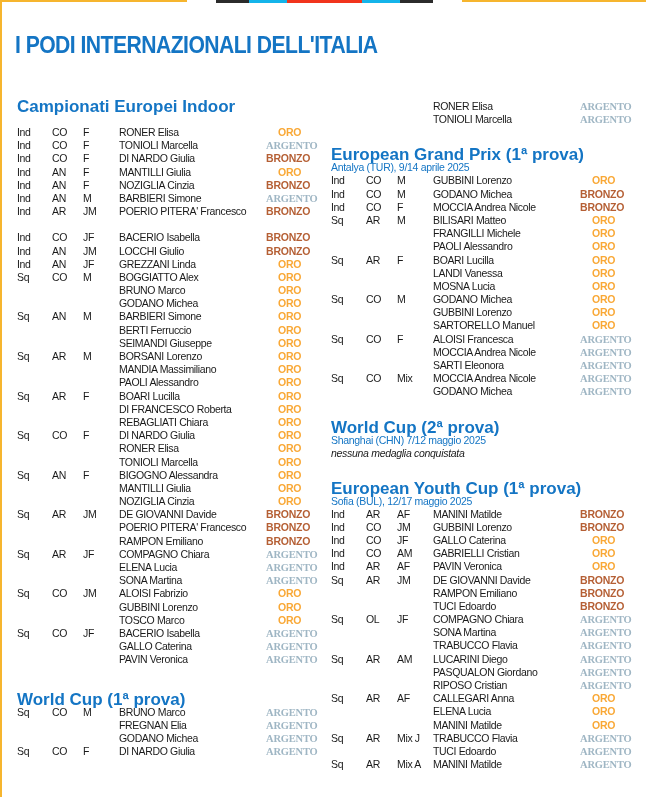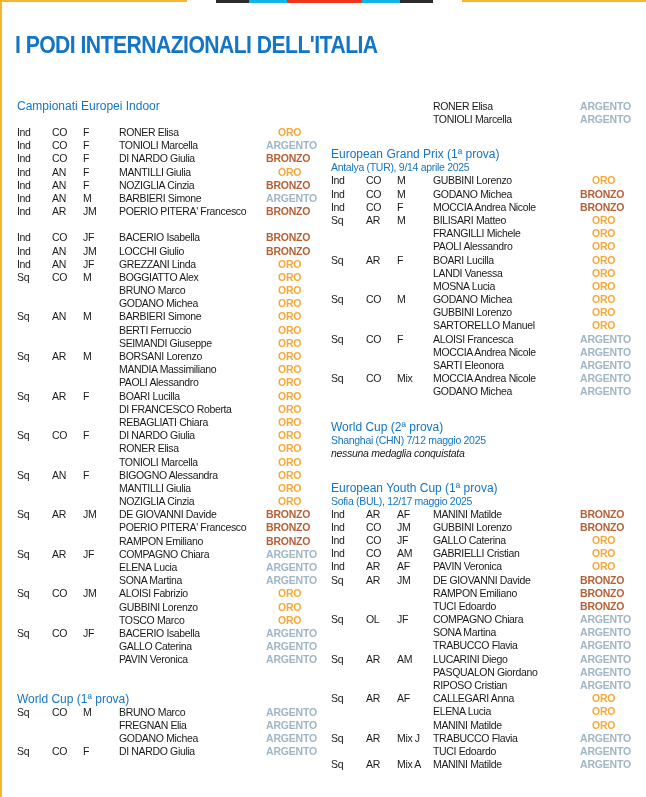--- a/index.html
+++ b/index.html
@@ -24,33 +24,33 @@
     font-size: 23px; font-weight: bold; color: #1475c4;
     letter-spacing: -0.6px; transform: scaleX(0.92); transform-origin: left;
     white-space: nowrap;
   }
 
   .col { position: absolute; width: 320px; }
   .col-left { left: 17px; top: 100px; }
   .col-right { left: 331px; top: 100px; }
 
   .event { margin: 0; }
-  .ev-title { font-size: 12px; font-weight: normal; color: #1475c4; height: 13px; line-height: 13px; white-space: nowrap; }
+  .ev-title { font-size: 17px; font-weight: bold; color: #1475c4; height: 13px; line-height: 13px; white-space: nowrap; }
   .ev-sub { font-size: 10.5px; color: #1475c4; height: 13px; line-height: 13px; white-space: nowrap; letter-spacing: -0.3px; }
   .ev-note { font-size: 10.5px; color: #1a1a1a; font-style: italic; height: 13px; line-height: 13px; letter-spacing: -0.3px; }
 
   .row { position: relative; height: 13.2px; line-height: 13.2px; font-size: 10.5px; white-space: nowrap; letter-spacing: -0.35px; }
   .row span { position: absolute; top: 0; }
   .c-type { left: 0; }
   .c-div { left: 35px; }
   .c-cat { left: 66px; }
   .c-name { left: 102px; }
   .c-medal { left: 249px; font-weight: bold; letter-spacing: -0.2px; }
   .oro { color: #f9a836; margin-left: 12px; }
-  .argento { color: #9fb6c4; }
+  .argento { color: #9fb6c4; font-family: Liberation Serif, serif; }
   .bronzo { color: #b55f34; }
 
   .gap-sm { height: 13px; }
   .gap-md { height: 22px; }
   .gap-lg { height: 26px; }
 </style>
 </head>
 <body>
 
 <div class="frame-left"></div>

